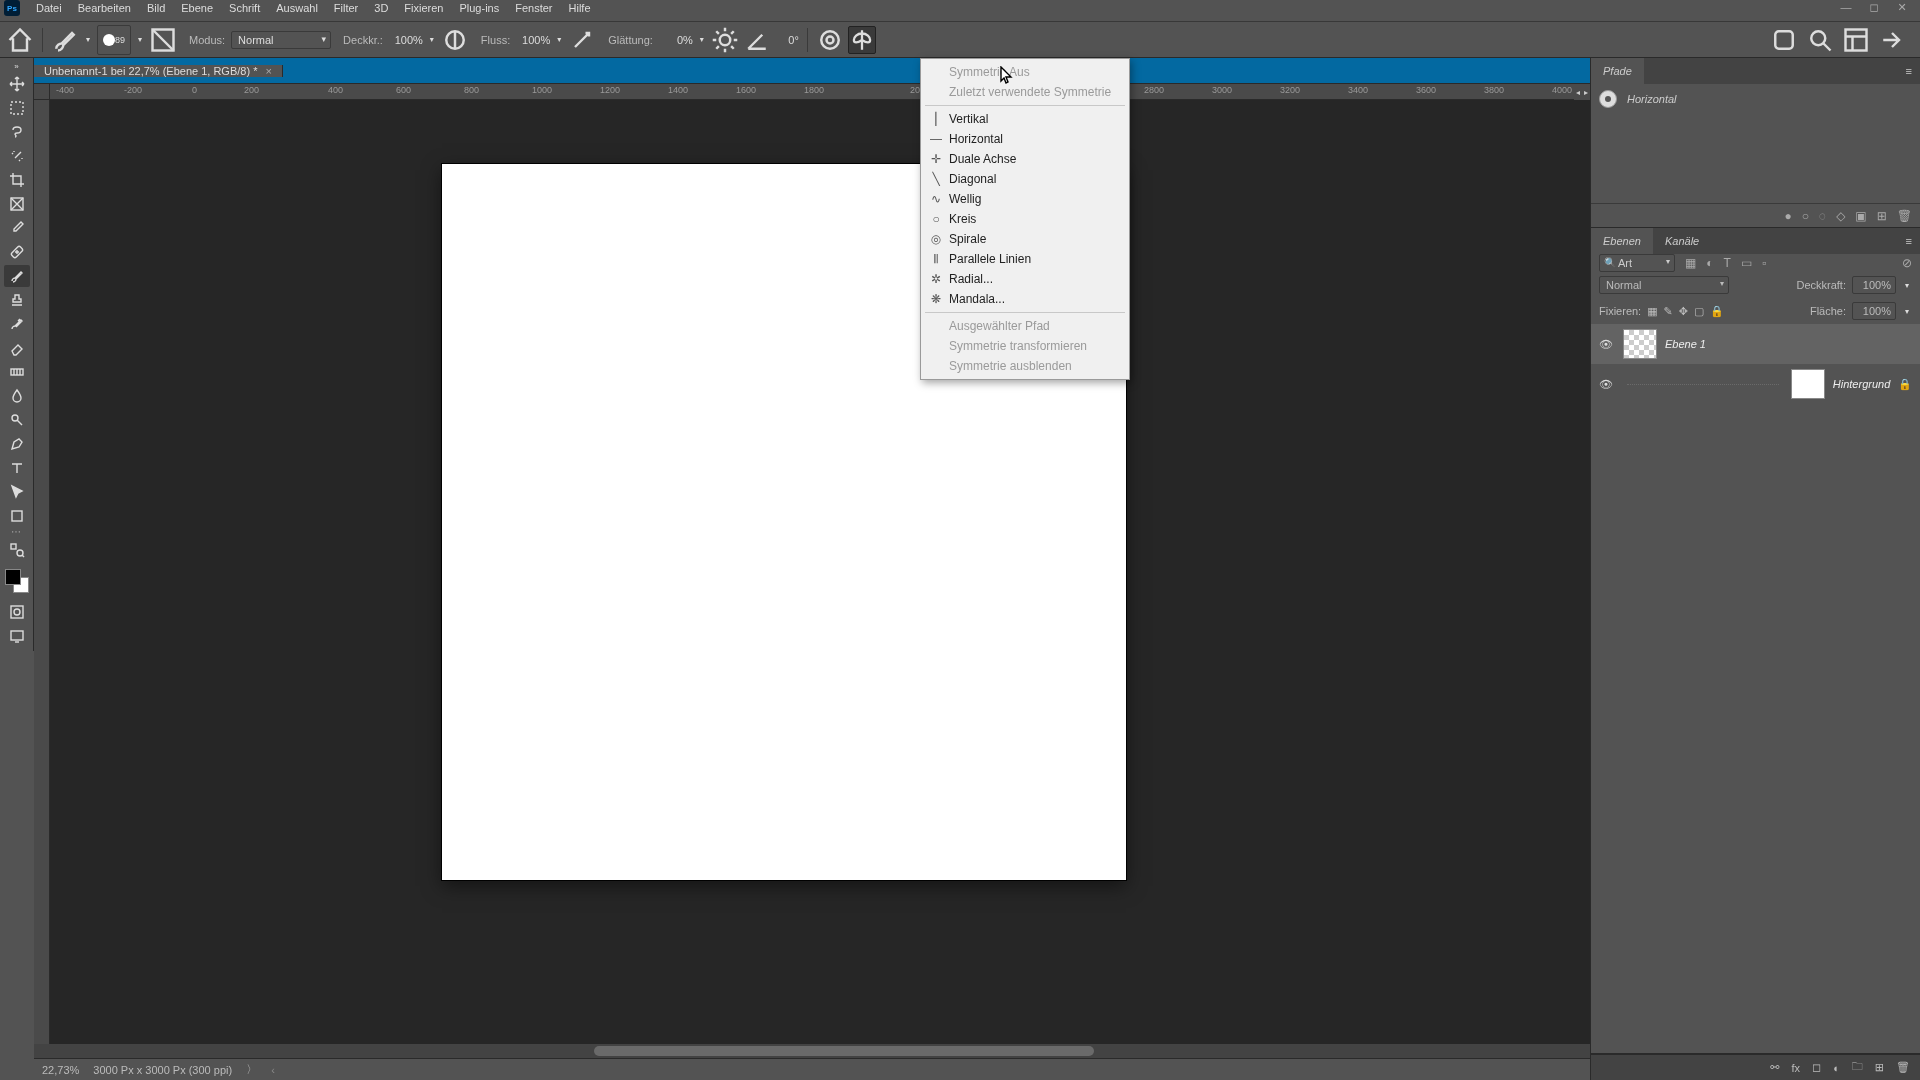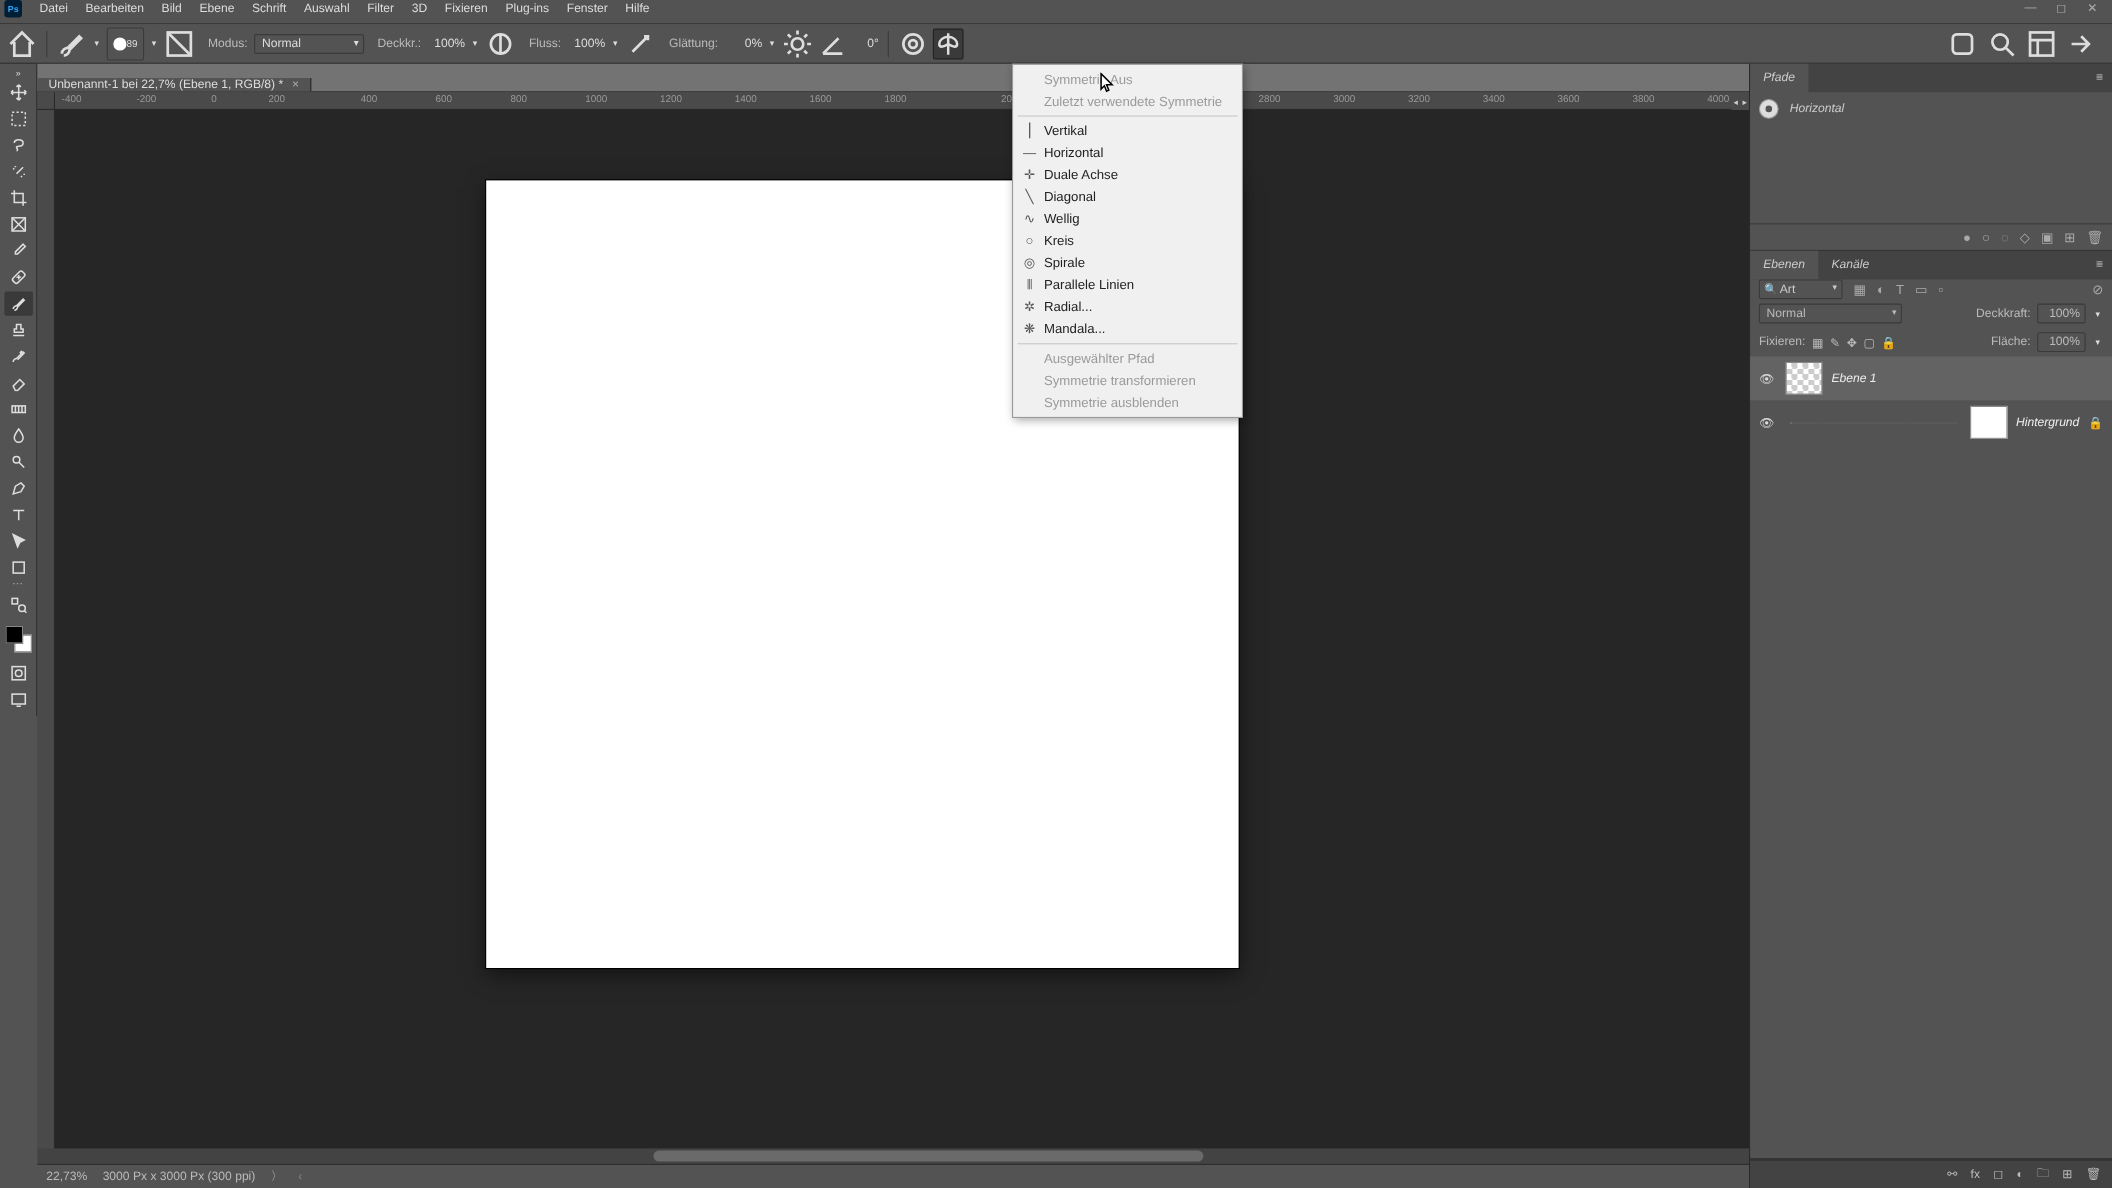--- a/index.html
+++ b/index.html
@@ -31,21 +31,21 @@
 .toolbar { position:absolute; left:0; top:58px; width:34px; background:#535353; display:flex; flex-direction:column; align-items:center; padding:4px 0; gap:2px; border-right:1px solid #2a2a2a; }
 .tool { width:26px; height:22px; display:flex; align-items:center; justify-content:center; color:#ddd; border-radius:2px; }
 .tool.active { background:#3a3a3a; }
 .tool svg { width:16px; height:16px; }
 .tool-dots { color:#aaa; font-size:10px; letter-spacing:1px; height:8px; line-height:6px;}
 .color-swatch { width:24px; height:24px; position:relative; margin:6px 0; }
 .color-swatch .fg { position:absolute; width:16px; height:16px; background:#000; border:1px solid #888; top:0; left:0; }
 .color-swatch .bg { position:absolute; width:16px; height:16px; background:#fff; border:1px solid #888; bottom:0; right:0; }
 
 
-.doctabs { position:absolute; left:34px; top:58px; right:330px; height:26px; background:#737373; display:flex; align-items:flex-end; border-bottom:1px solid #2a2a2a;}
+.doctabs { position:absolute; left:34px; top:58px; right:330px; height:26px; background:#0369a1; display:flex; align-items:center; border-bottom:1px solid #2a2a2a;}
 .doctab { background:#535353; padding:0 10px; display:flex; align-items:center; gap:8px; border-right:1px solid #2a2a2a; color:#ddd; font-size:11px;}
 .doctab .close { color:#aaa; }
 
 
 .ruler-h { position:absolute; left:50px; right:330px; top:84px; height:16px; background:#4a4a4a; display:flex; align-items:center; overflow:hidden; border-bottom:1px solid #2a2a2a;}
 .ruler-h .tick { position:absolute; color:#999; font-size:9px; top:1px; }
 .ruler-corner { position:absolute; left:34px; top:84px; width:16px; height:16px; background:#4a4a4a; border-right:1px solid #2a2a2a; border-bottom:1px solid #2a2a2a;}
 .ruler-v-minimal { position:absolute; left:34px; top:100px; width:16px; bottom:30px; background:#4a4a4a; border-right:1px solid #2a2a2a;}
 .ruler-ctrl { position:absolute; right:330px; top:84px; width:16px; height:16px; background:#4a4a4a; display:flex; }
 .ruler-ctrl span{flex:1; display:flex; align-items:center; justify-content:center; font-size:8px; color:#ccc;}

